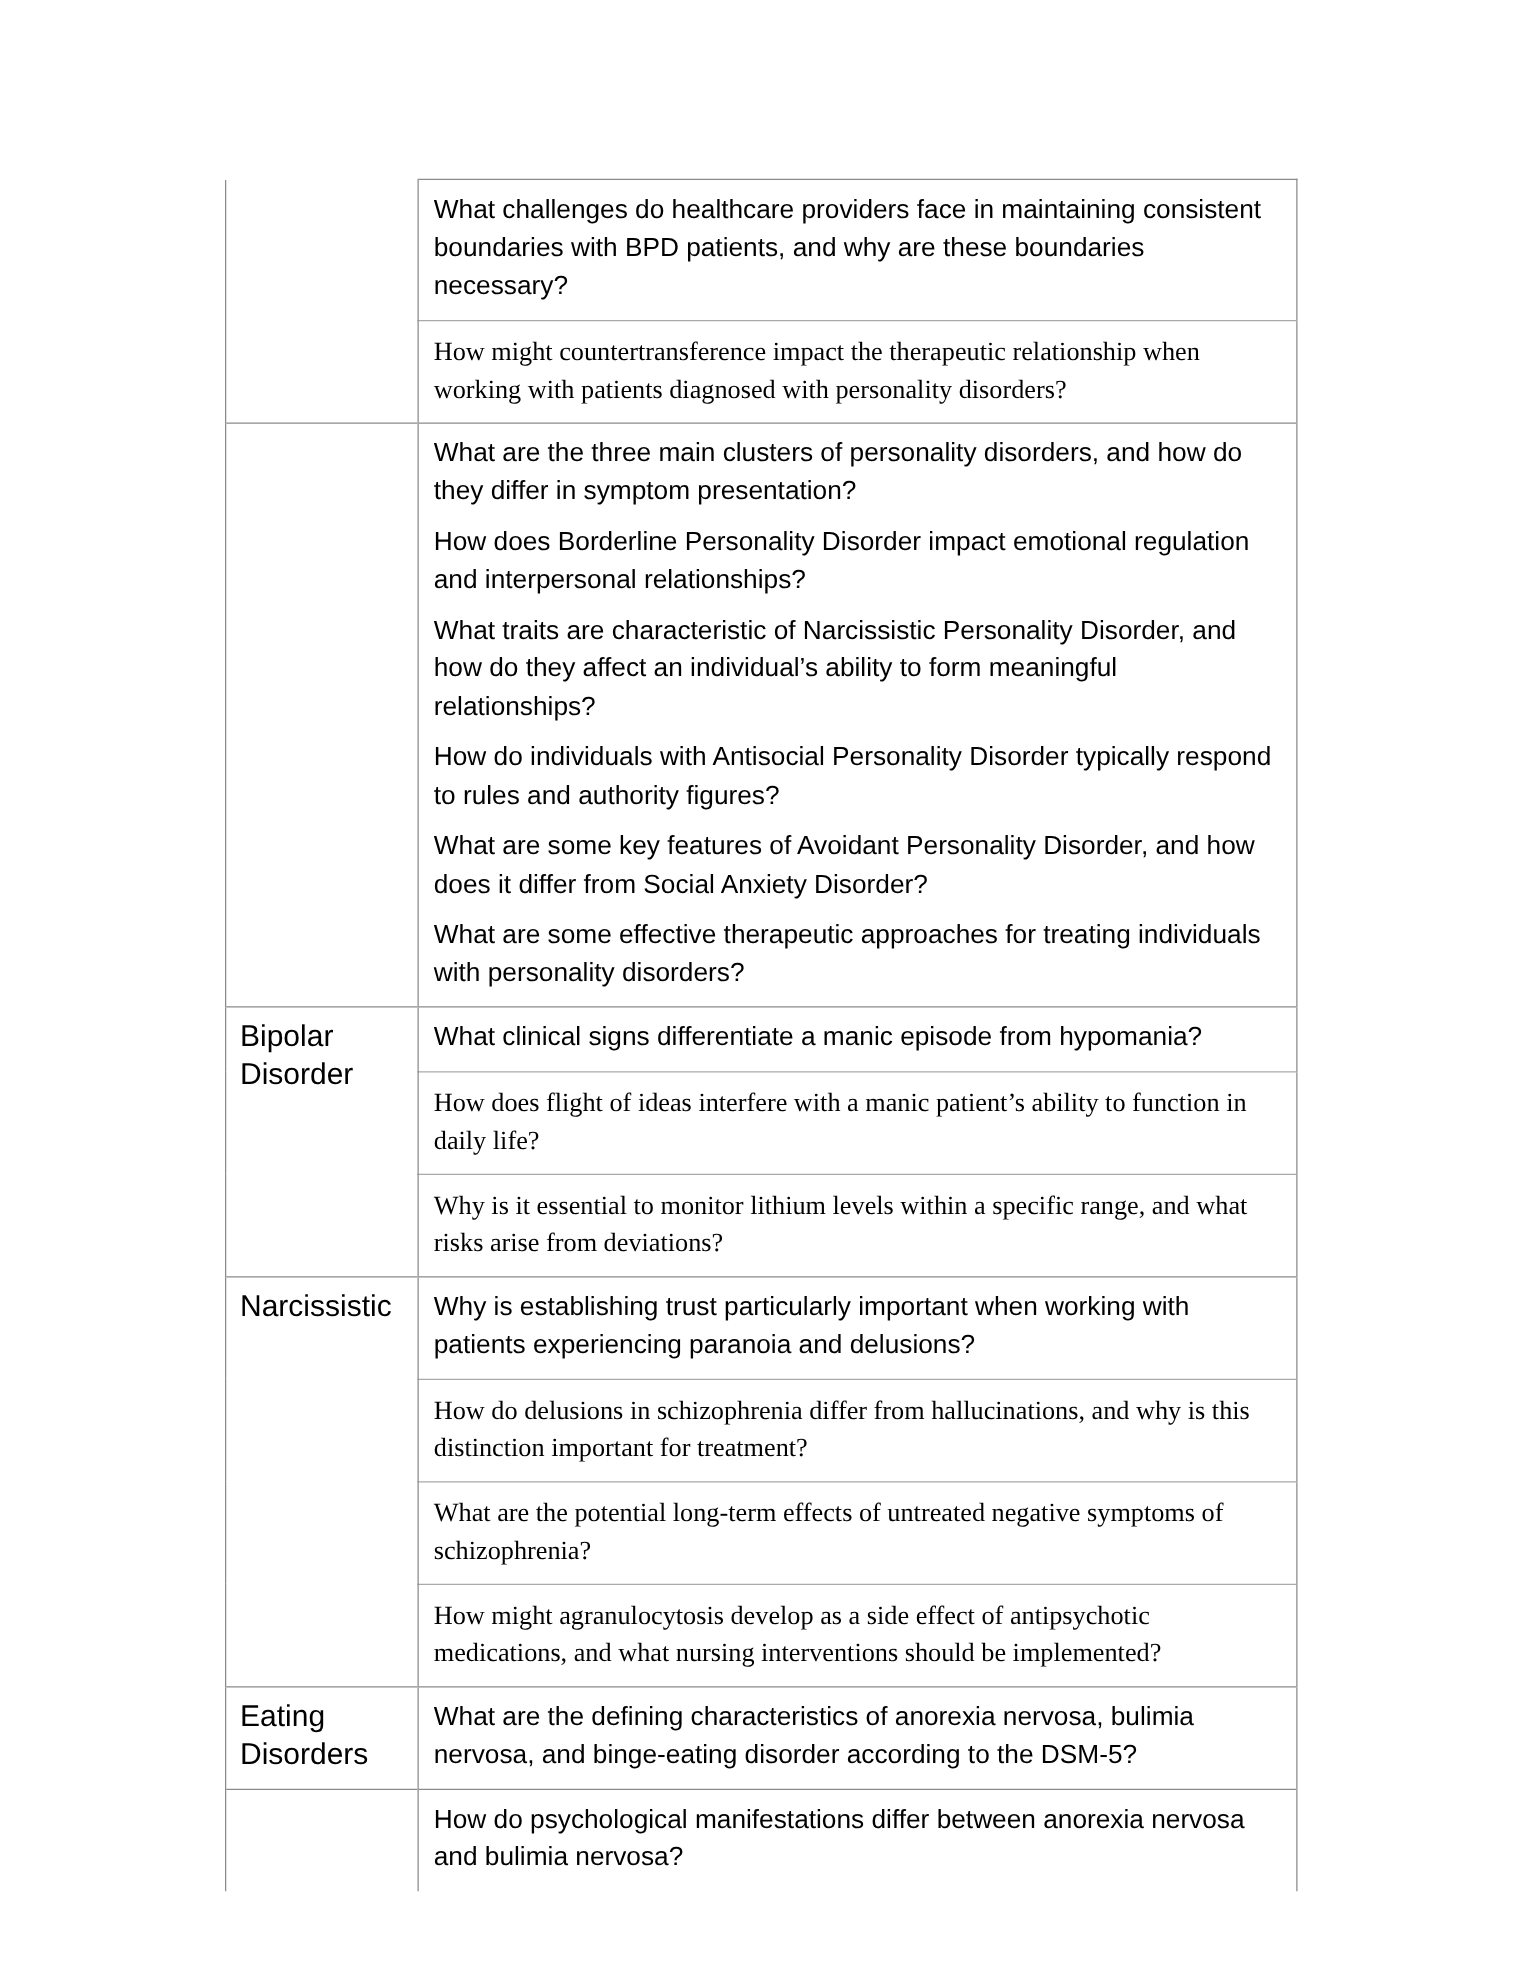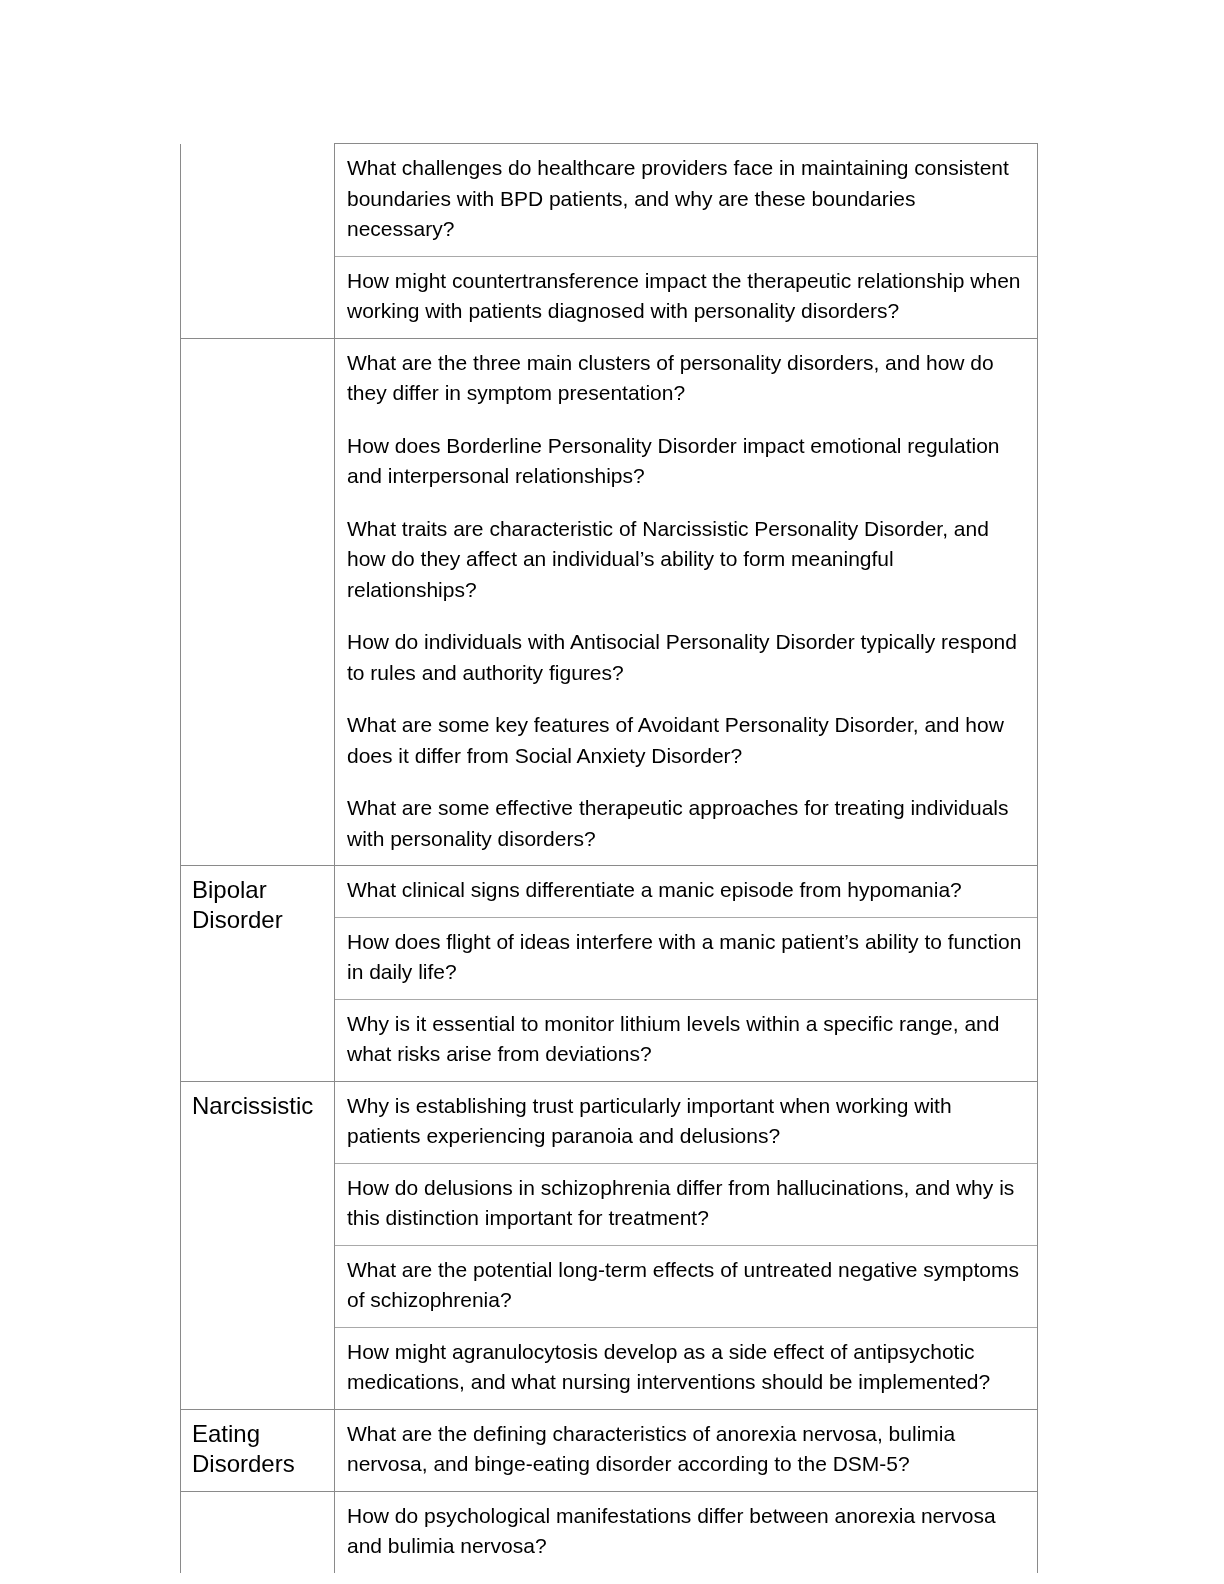--- a/index.html
+++ b/index.html
@@ -60,34 +60,35 @@
     line-height: 30.5px;
     color: #000;
   }
 
   
   tr.grouptop > td {
     border-top: 1px solid #8a8a8a;
   }
   tr.subrow > td.q-cell {
     border-top: 1px solid #a9a9a9;
+    font-family: Liberation Serif, serif;
   }
   
   tr.firstrow > td.q-cell {
     border-top: 1px solid #8a8a8a;
   }
   tr.firstrow > td.label-cell {
     border-top: 0;
   }
 
   .q-para {
     margin: 0;
   }
   .q-para + .q-para {
-    margin-top: 22px;
+    margin-top: 10px;
   }
 
   .label-text {
     display: block;
   }
 </style>
 </head>
 <body>
 
 <div class="page">

